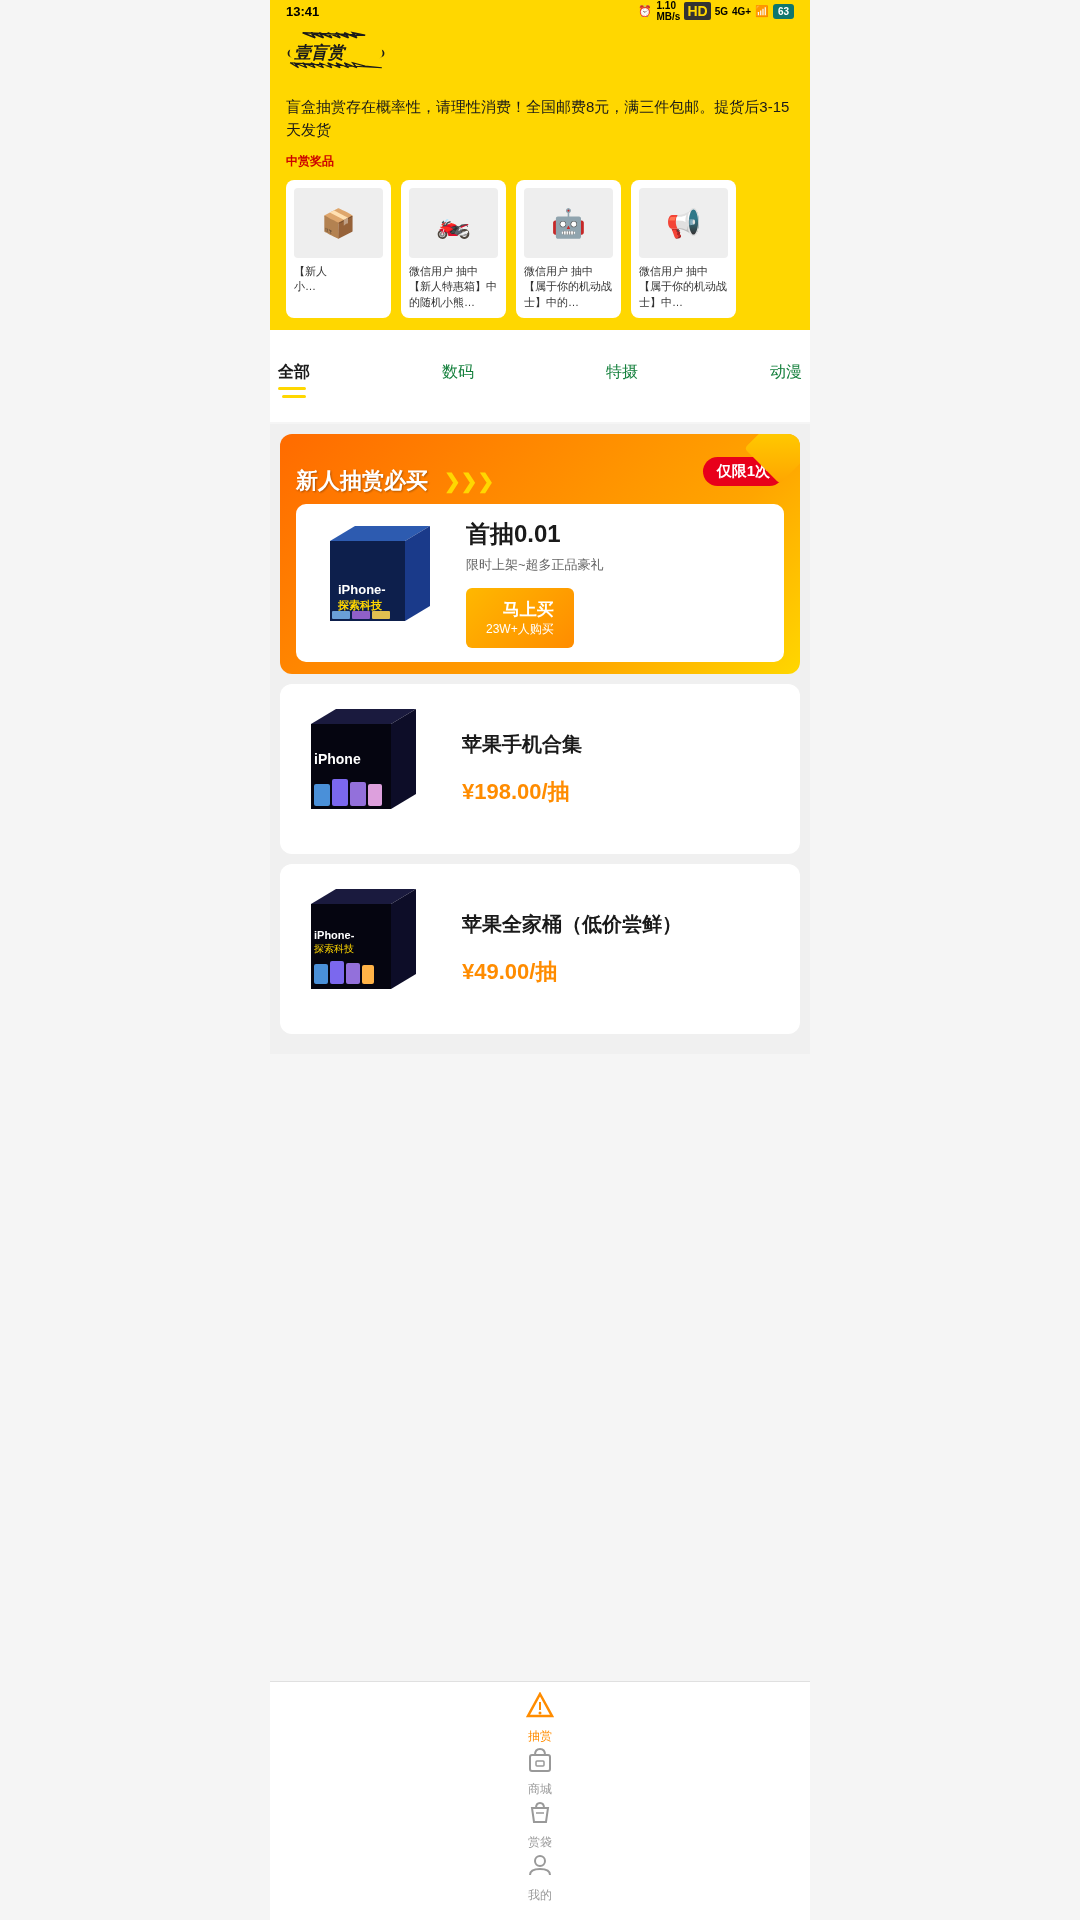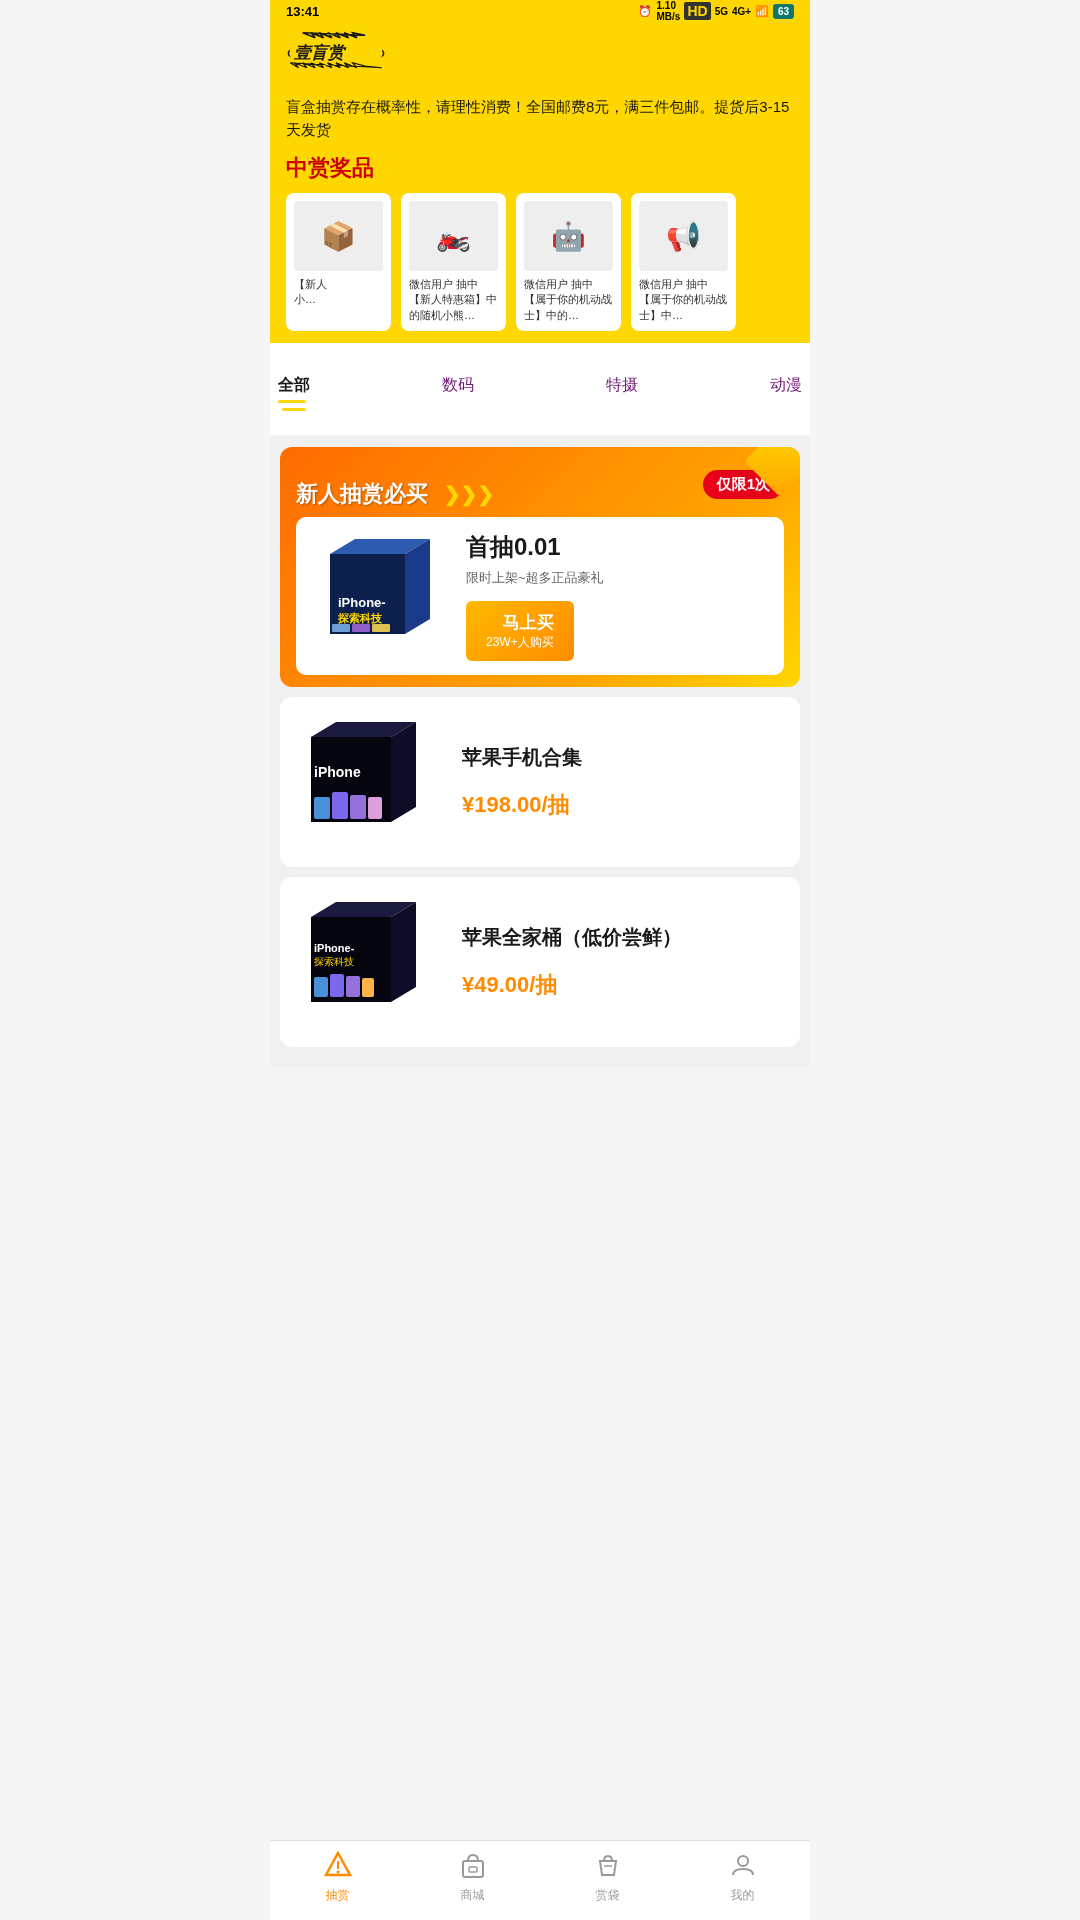--- a/index.html
+++ b/index.html
@@ -54,21 +54,21 @@
       color: #1a1a1a;
       line-height: 1.5;
     }
 
     
     .prize-section {
       background: #FFD700;
       padding: 4px 16px 12px;
     }
     .prize-title {
-      font-size: 22px;
+      font-size: 12px;
       font-weight: 800;
       color: #cc0000;
       margin-bottom: 10px;
     }
     .prize-scroll {
       display: flex;
       gap: 10px;
       overflow-x: auto;
       scrollbar-width: none;
     }
@@ -102,21 +102,21 @@
     
     .category-tabs {
       background: #fff;
       display: flex;
       justify-content: space-between;
       padding: 28px 0;
       margin-bottom: 2px;
     }
     .tab-item {
       font-size: 16px;
-      color: #701a75;
+      color: #15803d;
       padding: 4px 8px;
       cursor: pointer;
       position: relative;
     }
     .tab-item.active {
       font-weight: 700;
       color: #1a1a1a;
     }
     .tab-item.active::after {
       content: '';
@@ -246,20 +246,21 @@
       border-top: 1px solid #e0e0e0;
       display: flex;
       justify-content: space-around;
       align-items: center;
       padding: 10px 0 16px;
       position: fixed;
       bottom: 0;
       left: 50%;
       transform: translateX(-50%);
       width: 540px;
+      flex-direction: column;
     }
     .nav-item {
       display: flex;
       flex-direction: column;
       align-items: center;
       gap: 4px;
       cursor: pointer;
     }
     .nav-label {
       font-size: 12px;

